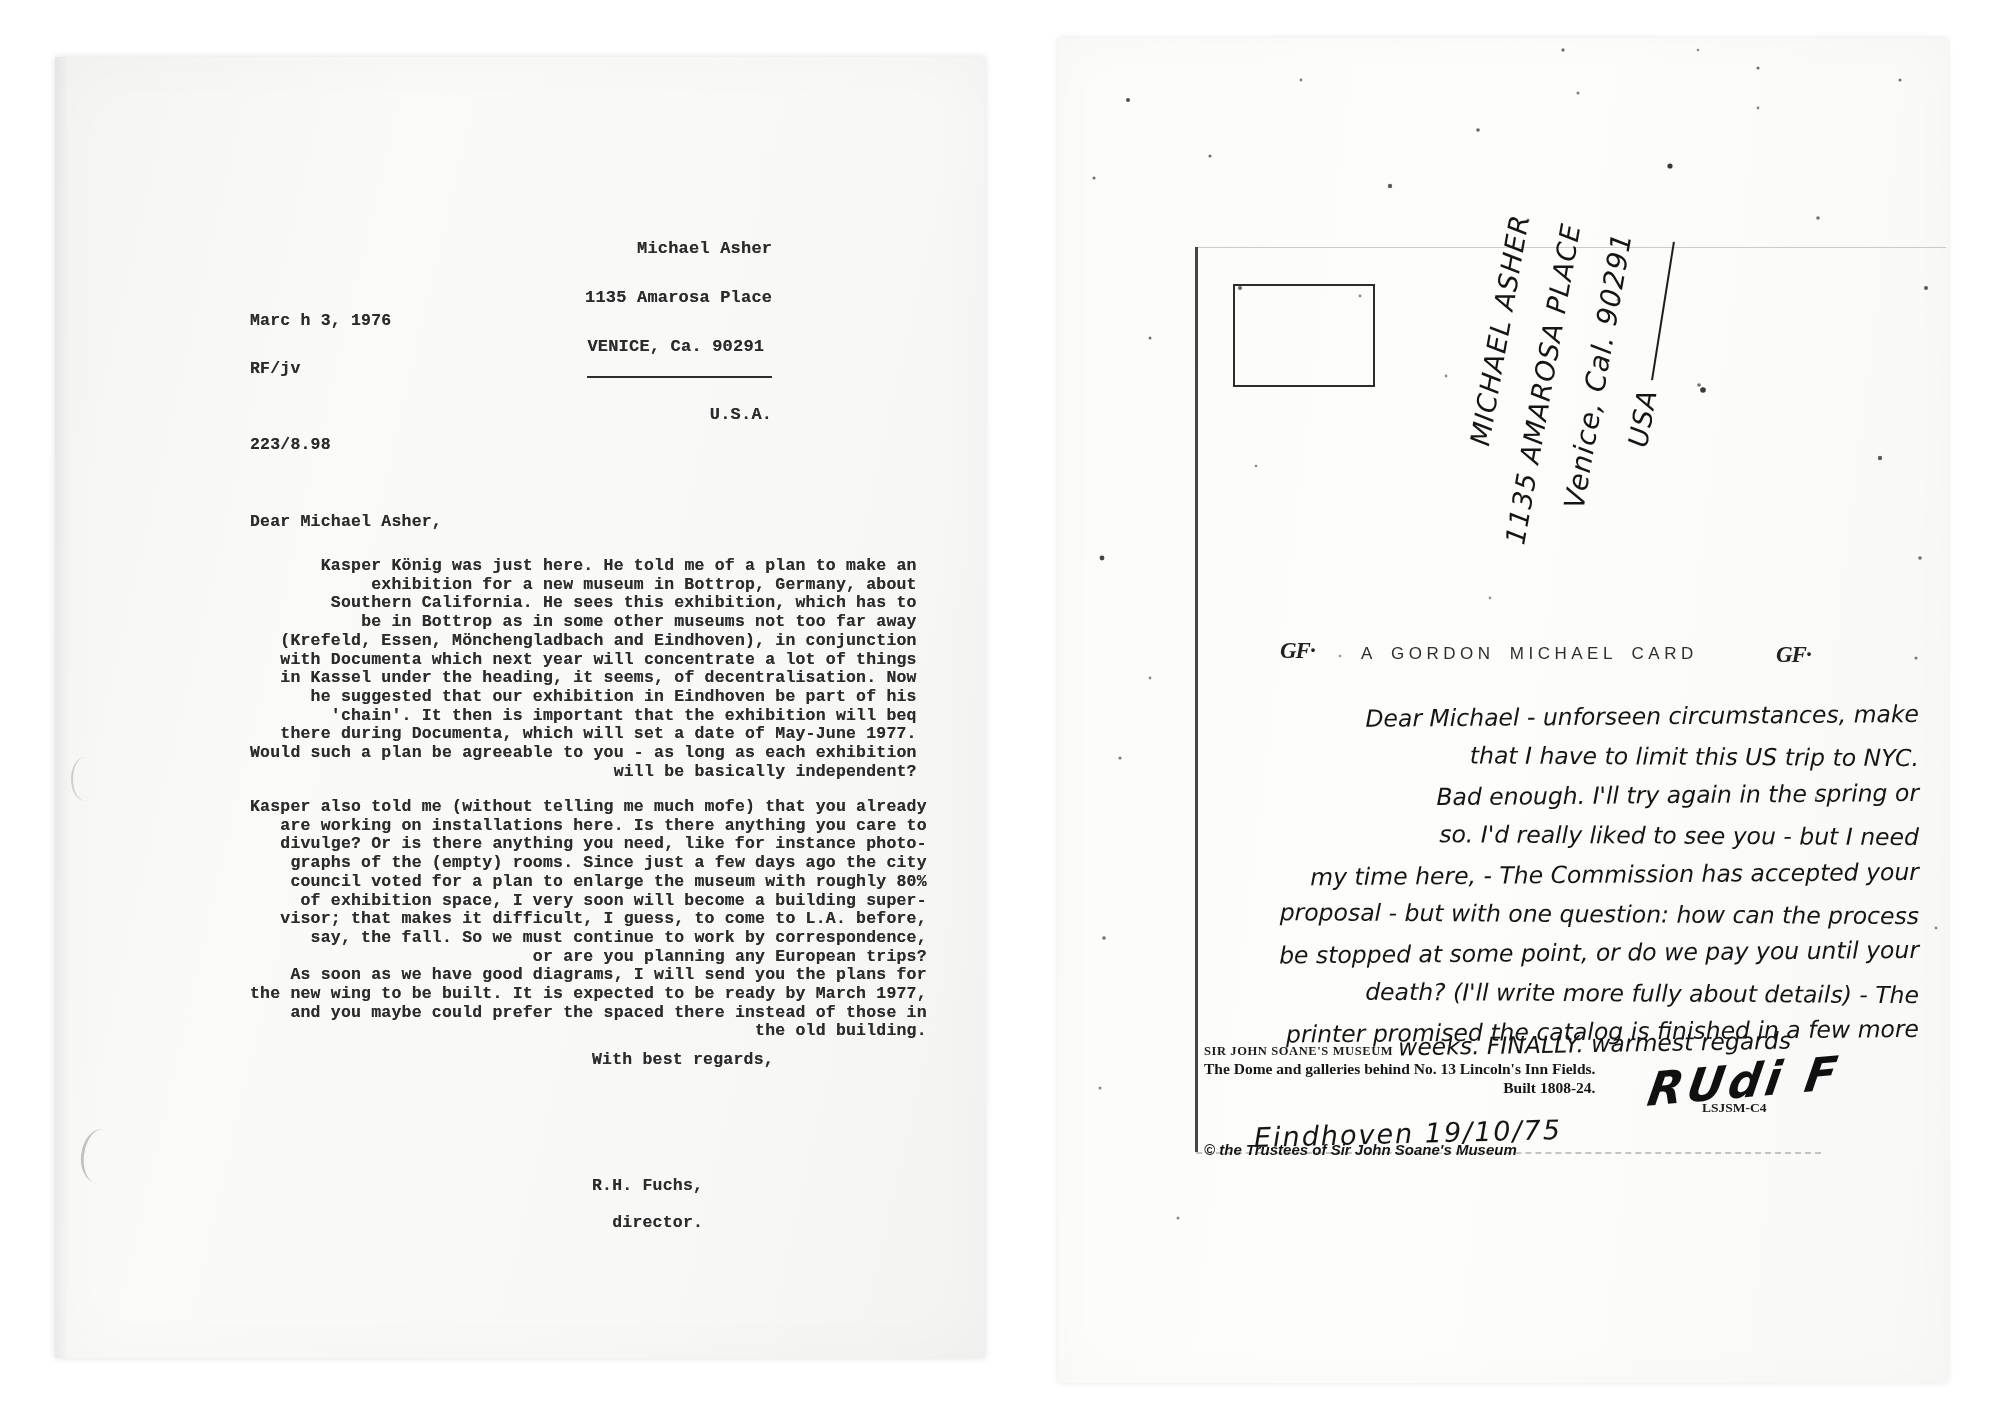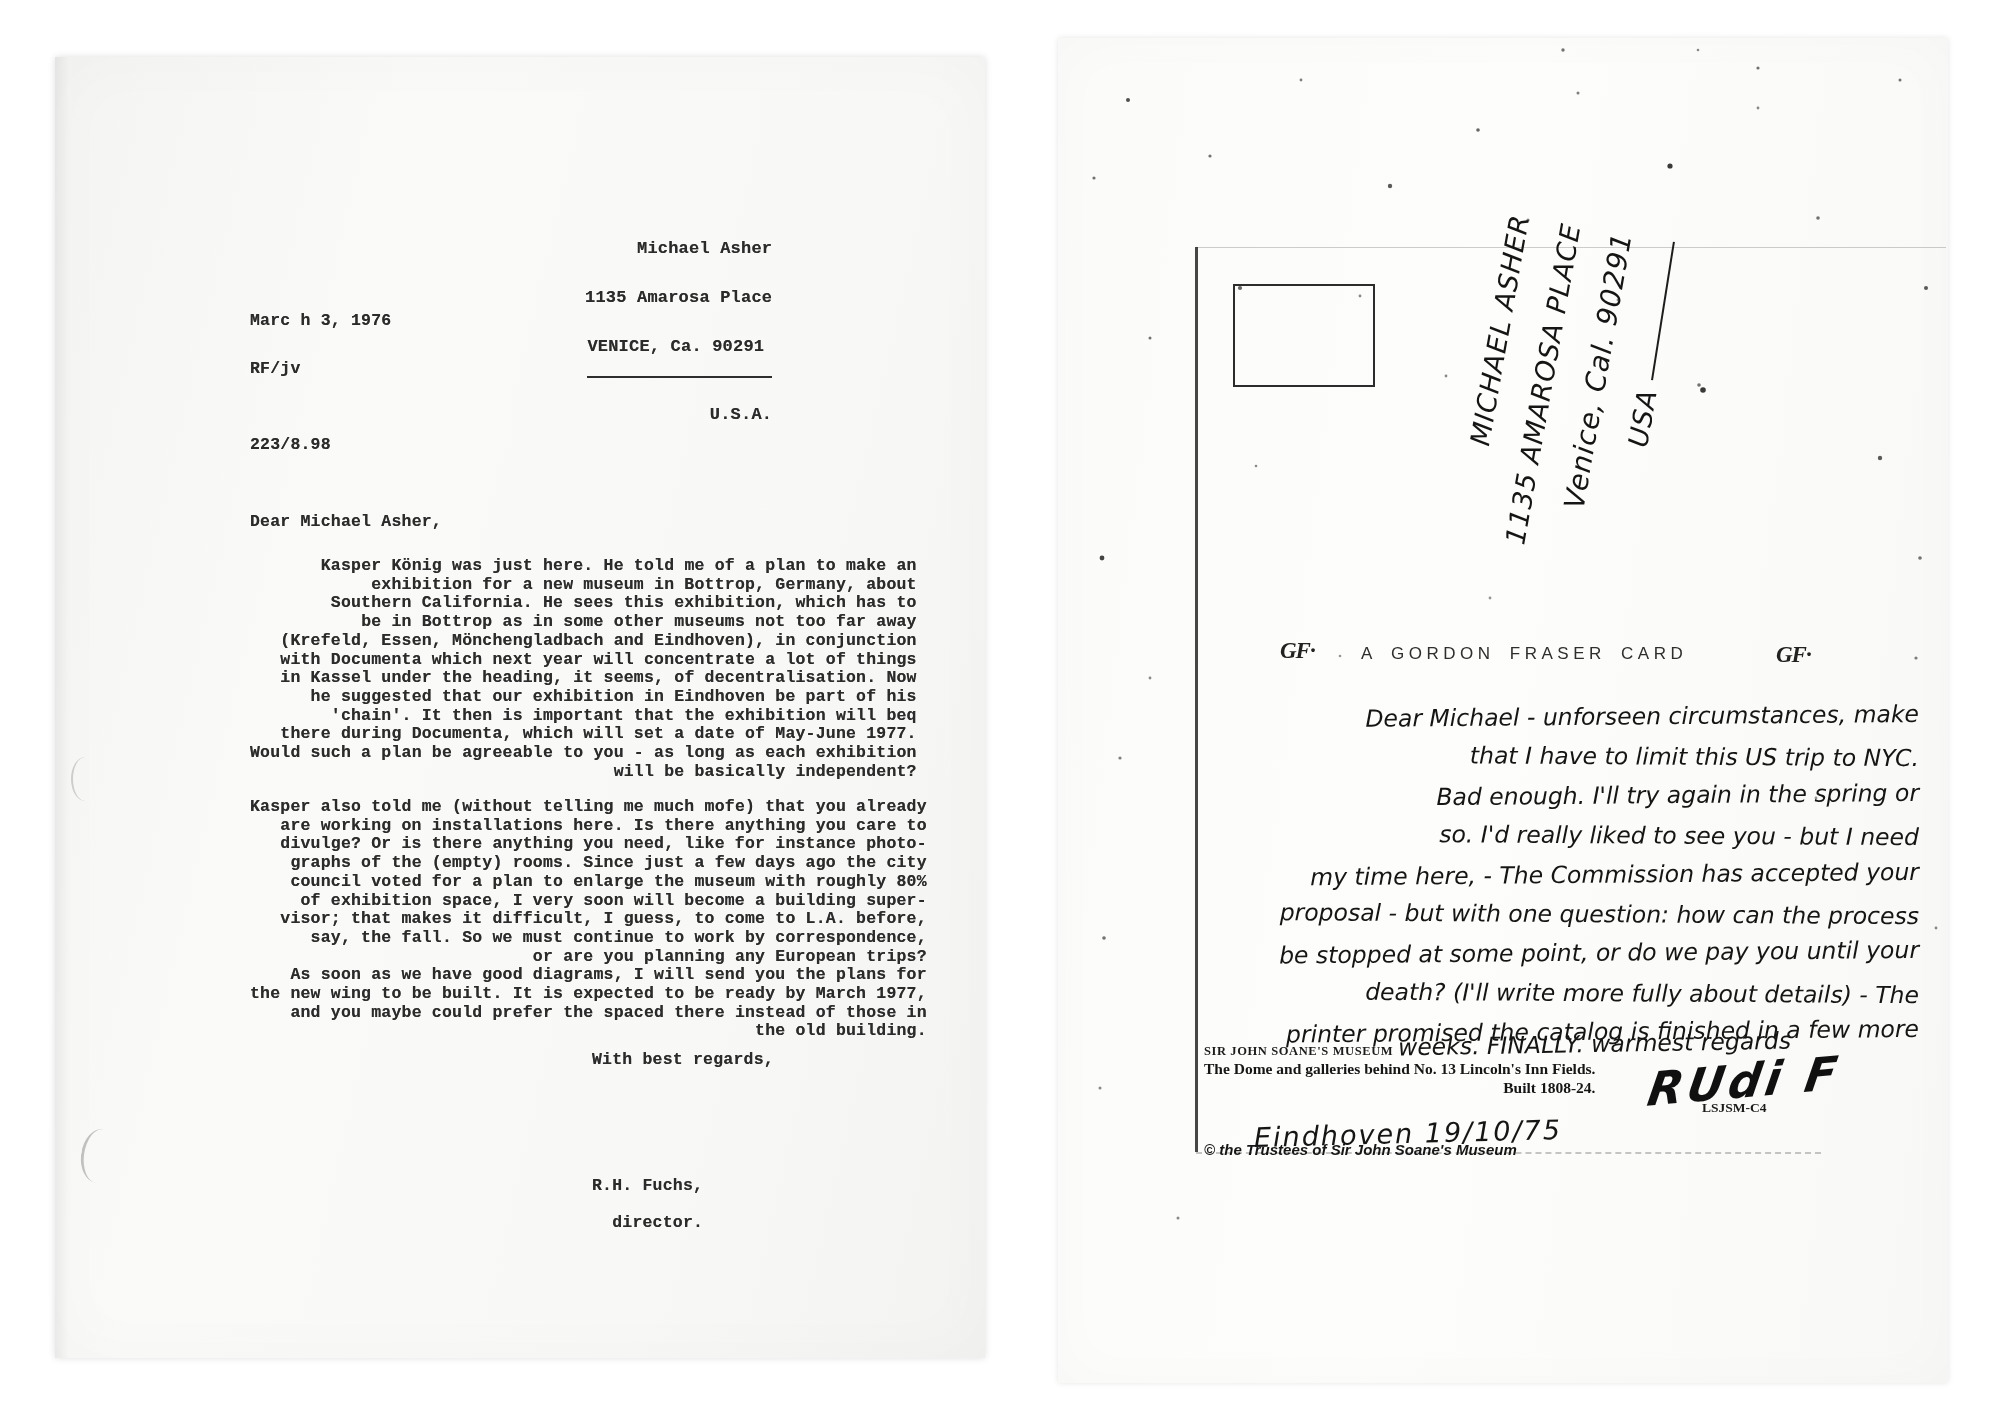--- a/index.html
+++ b/index.html
@@ -215,21 +215,21 @@
 
     <div class="hand rot-address">
       <div class="rl1">MICHAEL ASHER</div>
       <div class="rl2">1135 AMAROSA PLACE</div>
       <div class="rl3">Venice, Cal. 90291</div>
       <div class="rl4">USA</div>
     </div>
 
     <div class="brand-row">
       <span class="gf gf-left">GF·</span>
-      <span class="brand-title">A GORDON FRASER CARD</span>
+      <span class="brand-title">A GORDON MICHAEL CARD</span>
       <span class="gf gf-right">GF·</span>
     </div>
 
     <div class="hand hw-msg">
       <div class="hw-line indent">Dear Michael - unforseen circumstances, make</div>
       <div class="hw-line">that I have to limit this US trip to NYC.</div>
       <div class="hw-line">Bad enough. I'll try again in the spring or</div>
       <div class="hw-line">so. I'd really liked to see you - but I need</div>
       <div class="hw-line">my time here, - The Commission has accepted your</div>
       <div class="hw-line">proposal - but with one question: how can the process</div>

